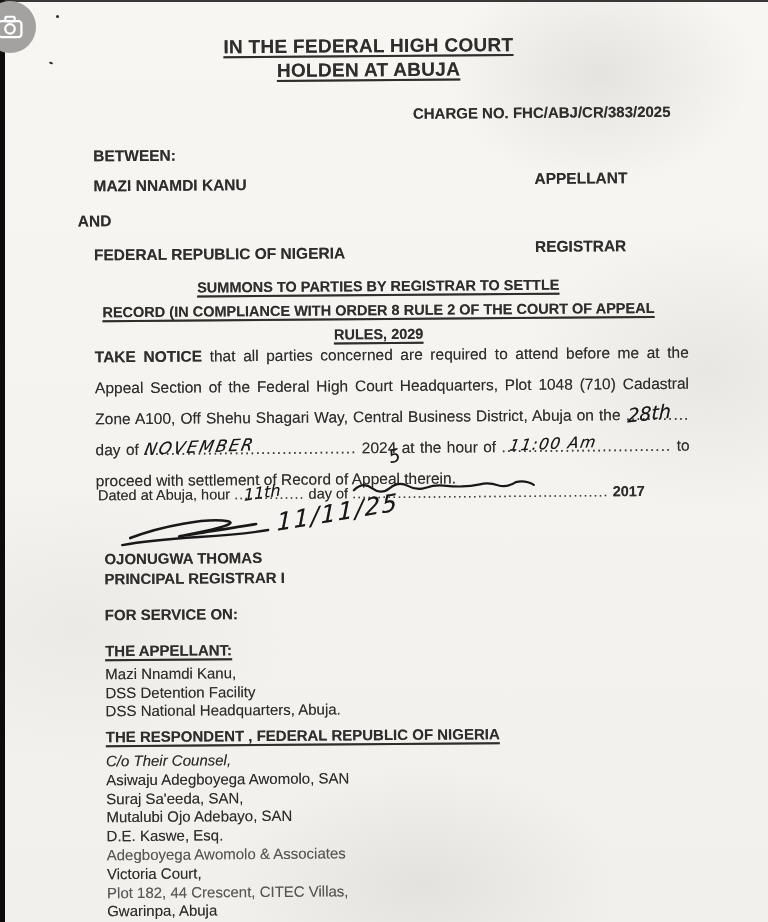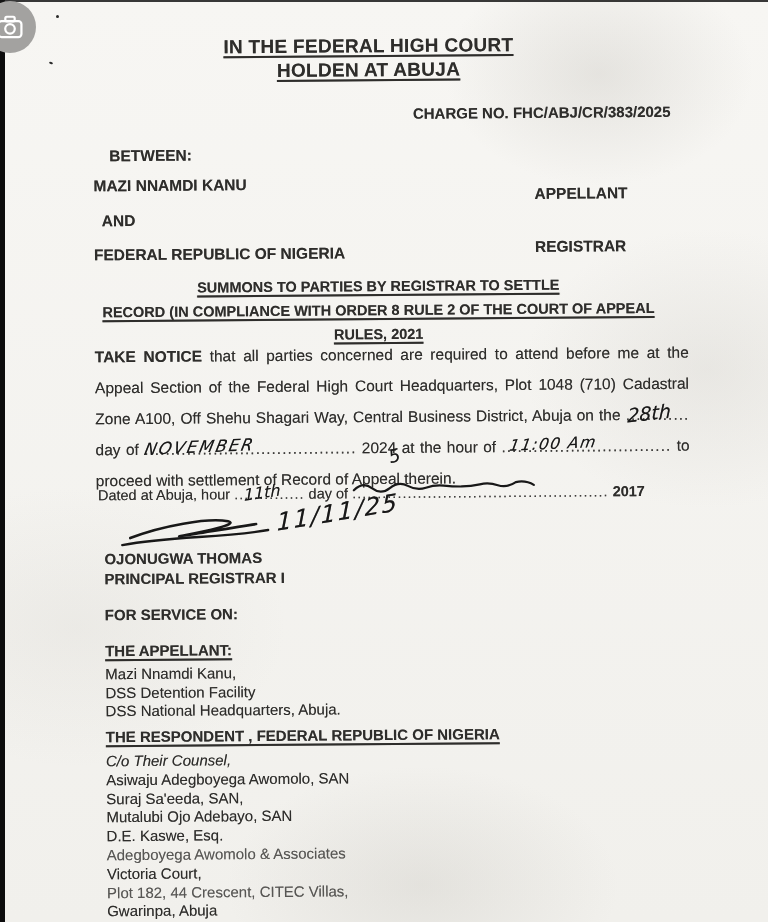--- a/index.html
+++ b/index.html
@@ -82,31 +82,31 @@
 
   <div class="tilt">
 
     <div class="abs header ink b">
       <div><span class="u">IN THE FEDERAL HIGH COURT</span></div>
       <div><span class="u">HOLDEN AT ABUJA</span></div>
     </div>
 
     <div class="abs charge ink b">CHARGE NO. FHC/ABJ/CR/383/2025</div>
 
-    <div class="abs party ink b" style="top:147px;left:108px;">BETWEEN:</div>
+    <div class="abs party ink b" style="top:147px;left:92px;">BETWEEN:</div>
     <div class="abs party ink b" style="top:177px;left:92px;">MAZI NNAMDI KANU</div>
-    <div class="abs party ink b" style="top:188px;left:533px;">APPELLANT</div>
-    <div class="abs party ink b" style="top:212px;left:100px;">AND</div>
+    <div class="abs party ink b" style="top:173px;left:533px;">APPELLANT</div>
+    <div class="abs party ink b" style="top:212px;left:76px;">AND</div>
     <div class="abs party ink b" style="top:246px;left:92px;">FEDERAL REPUBLIC OF NIGERIA</div>
     <div class="abs party ink b" style="top:241px;left:533px;">REGISTRAR</div>
 
     <div class="abs title-block ink b">
       <div><span class="u">SUMMONS TO PARTIES BY REGISTRAR TO SETTLE</span></div>
       <div><span class="u">RECORD (IN COMPLIANCE WITH ORDER 8 RULE 2 OF THE COURT OF APPEAL</span></div>
-      <div><span class="u">RULES, 2021</span></div>
+      <div><span class="u">RULES, 2029</span></div>
     </div>
 
     <div class="abs notice ink"><span class="b">TAKE NOTICE</span> <span>that all parties concerned are required to attend before me at the Appeal Section of the Federal High Court Headquarters, Plot 1048 (710) Cadastral Zone A100, Off Shehu Shagari Way, Central Business District, Abuja on the</span> <span class="slot"><span class="dots">............</span><span class="over hw hw-day">28th</span></span> <span>day of</span> <span class="slot"><span class="dots">........................................</span><span class="over hw hw-month">NOVEMBER</span></span> <span class="yearwrap"><span>2024</span><span class="hw year-fix">5</span></span> <span>at the hour of</span> <span class="slot"><span class="dots">................................</span><span class="over hw hw-time">11:00 Am</span></span> <span>to proceed with settlement of Record of Appeal therein.</span></div>
 
     <div class="abs dated ink"><span>Dated at Abuja, hour</span> <span class="slot"><span class="dots">..............</span><span class="over hw hw-dated-day">11th</span></span> <span>day of</span> <span class="slot"><span class="dots">...................................................</span><span class="over squiggle-over"><svg width="205" height="16" viewBox="0 0 205 16">
               <path d="M2,11 q9,-9 18,-2 t18,0 t18,-2 t18,2 t18,-2 t18,1 t18,-2 t18,1 t18,-3 q10,-2 18,3" fill="none" stroke="#181818" stroke-width="2.2" stroke-linecap="round"></path>
             </svg></span></span> <span class="b">2017</span></div>
 
     <div class="abs sig-block">
       <svg width="170" height="56" viewBox="0 0 170 56">

